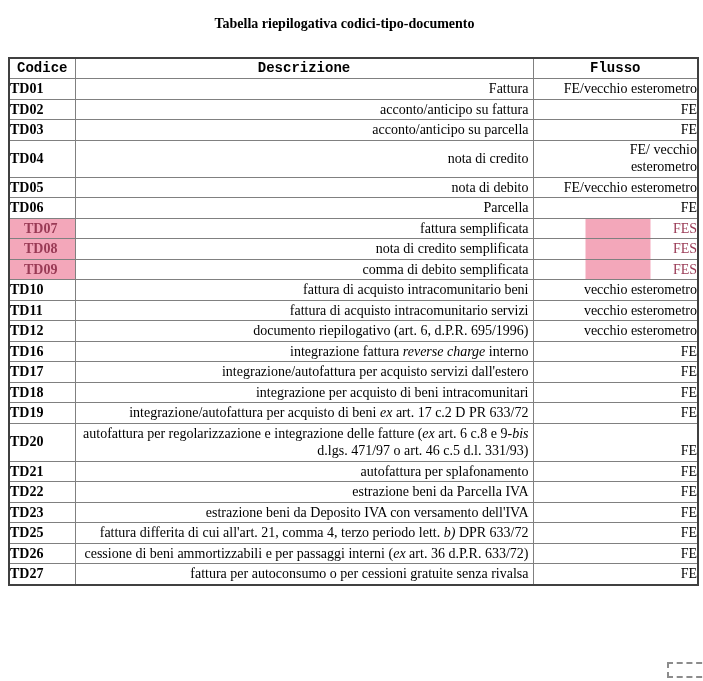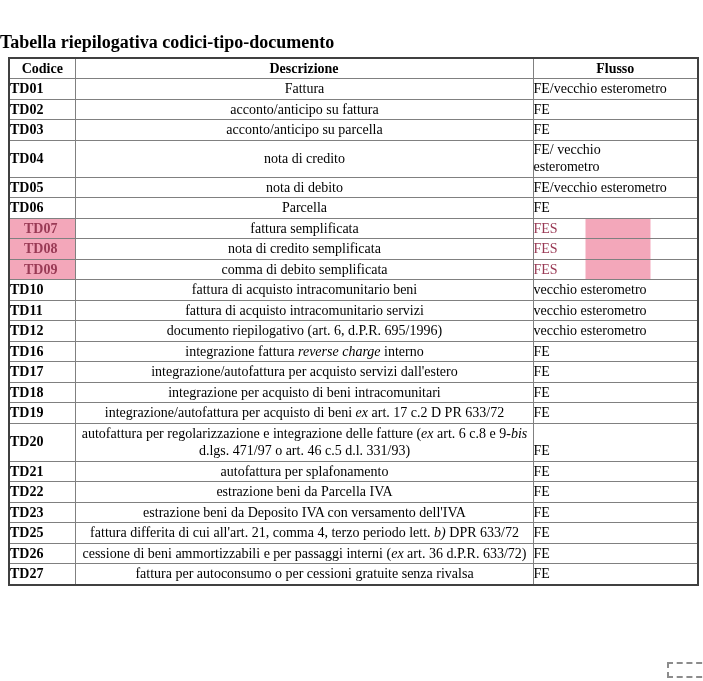--- a/index.html
+++ b/index.html
@@ -6,25 +6,25 @@
     margin: 0; padding: 0;
     width: 703px; height: 681px;
     background: #ffffff;
     overflow: hidden;
     position: relative;
     font-family: "Liberation Serif", serif;
     color: #000;
   }
   .title {
     position: absolute;
-    top: 32px; left: 0;
+    top: 16px; left: 0;
     width: 689px;
-    text-align: left;
+    text-align: center;
     font-weight: bold;
-    font-size: 18px;
+    font-size: 14px;
   }
   table.doc-table {
     position: absolute;
     top: 57px; left: 8px;
     width: 689px;
     border-collapse: collapse;
     table-layout: fixed;
     border: 2px solid #404040;
   }
   col.c-code   { width: 66px; }
@@ -35,33 +35,34 @@
     font-size: 14px;
     line-height: 1.25;
     padding: 0;
     overflow: hidden;
   }
   th {
     font-weight: bold;
     text-align: center;
     height: 19px;
     vertical-align: middle;
+    font-family: Liberation Mono, monospace;
   }
   td.code {
     font-weight: bold;
     vertical-align: middle;
     height: 19px;
   }
   td.desc {
-    text-align: center;
+    text-align: right;
     vertical-align: middle;
     padding: 1px 4px 1px 5px;
   }
   td.flusso {
-    text-align: left;
+    text-align: right;
     vertical-align: bottom;
     padding-bottom: 1px;
   }
   td.desc i { font-style: italic; }
   .hl-code {
     background: var(--hl-bg, #f3a7ba);
     color: var(--hl-text, #993a55);
     padding-left: 14px;
   }
   .hl-flusso {

